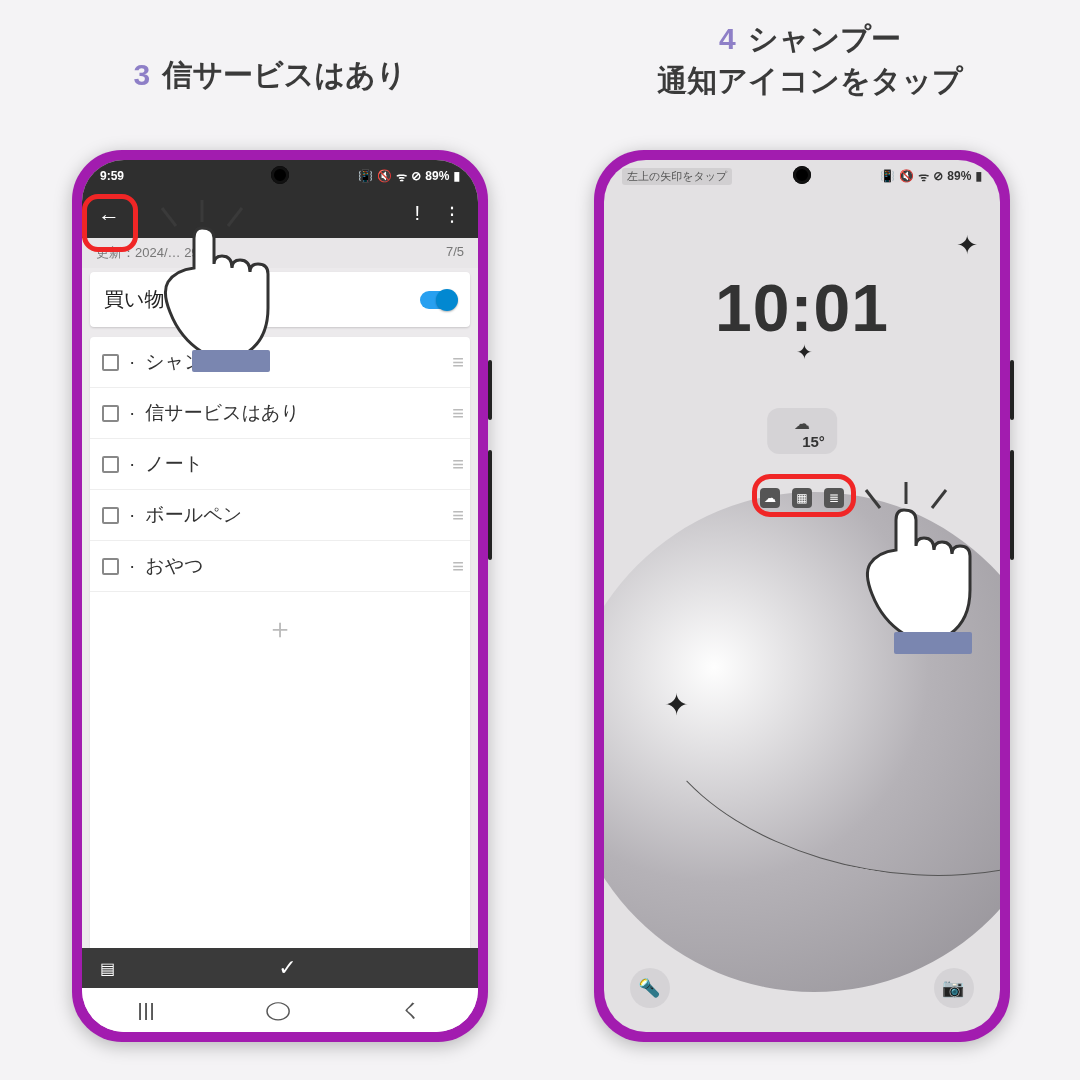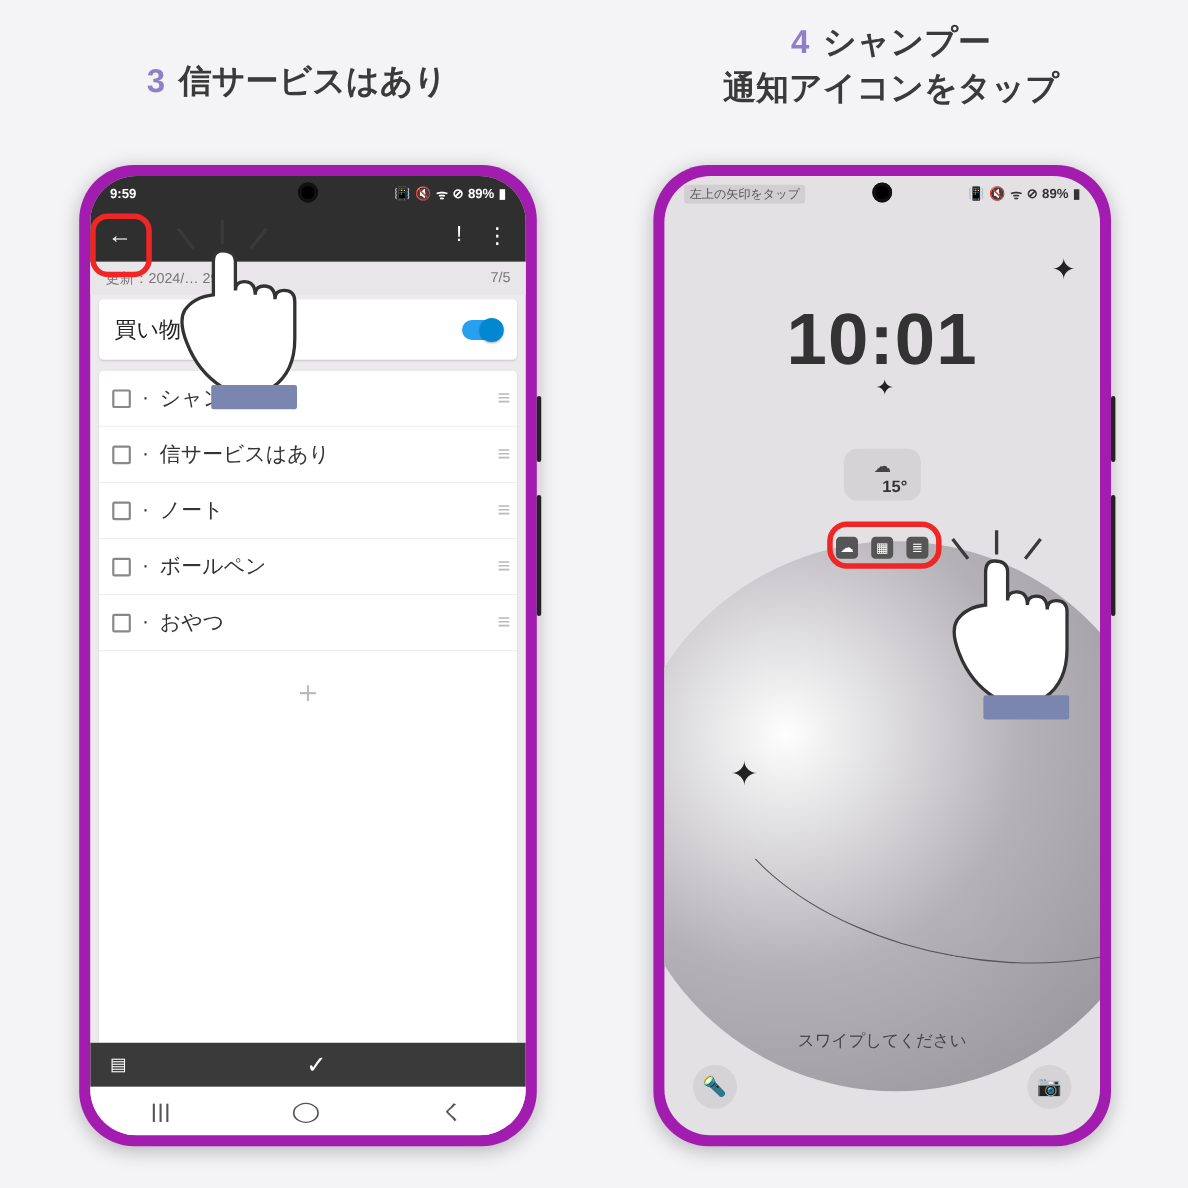--- a/index.html
+++ b/index.html
@@ -284,21 +284,20 @@
       <div class="w-ico">☁</div>
       <div class="w-tmp">15°</div>
     </div>
 
     <div class="notif-row">
       <span class="nicon">☁</span>
       <span class="nicon">▦</span>
       <span class="nicon">≣</span>
     </div>
 
-    <div class="swipe-hint">スワイプしてください</div>
 
     <div class="lock-btn flash">🔦</div>
     <div class="lock-btn cam">📷</div>
 
     <div class="hl notif"></div>
 
     <div class="hand h2">
       <svg width="180" height="190" viewBox="0 0 180 190">
         <g class="burst">
           <line x1="30" y1="10" x2="44" y2="28"></line>

